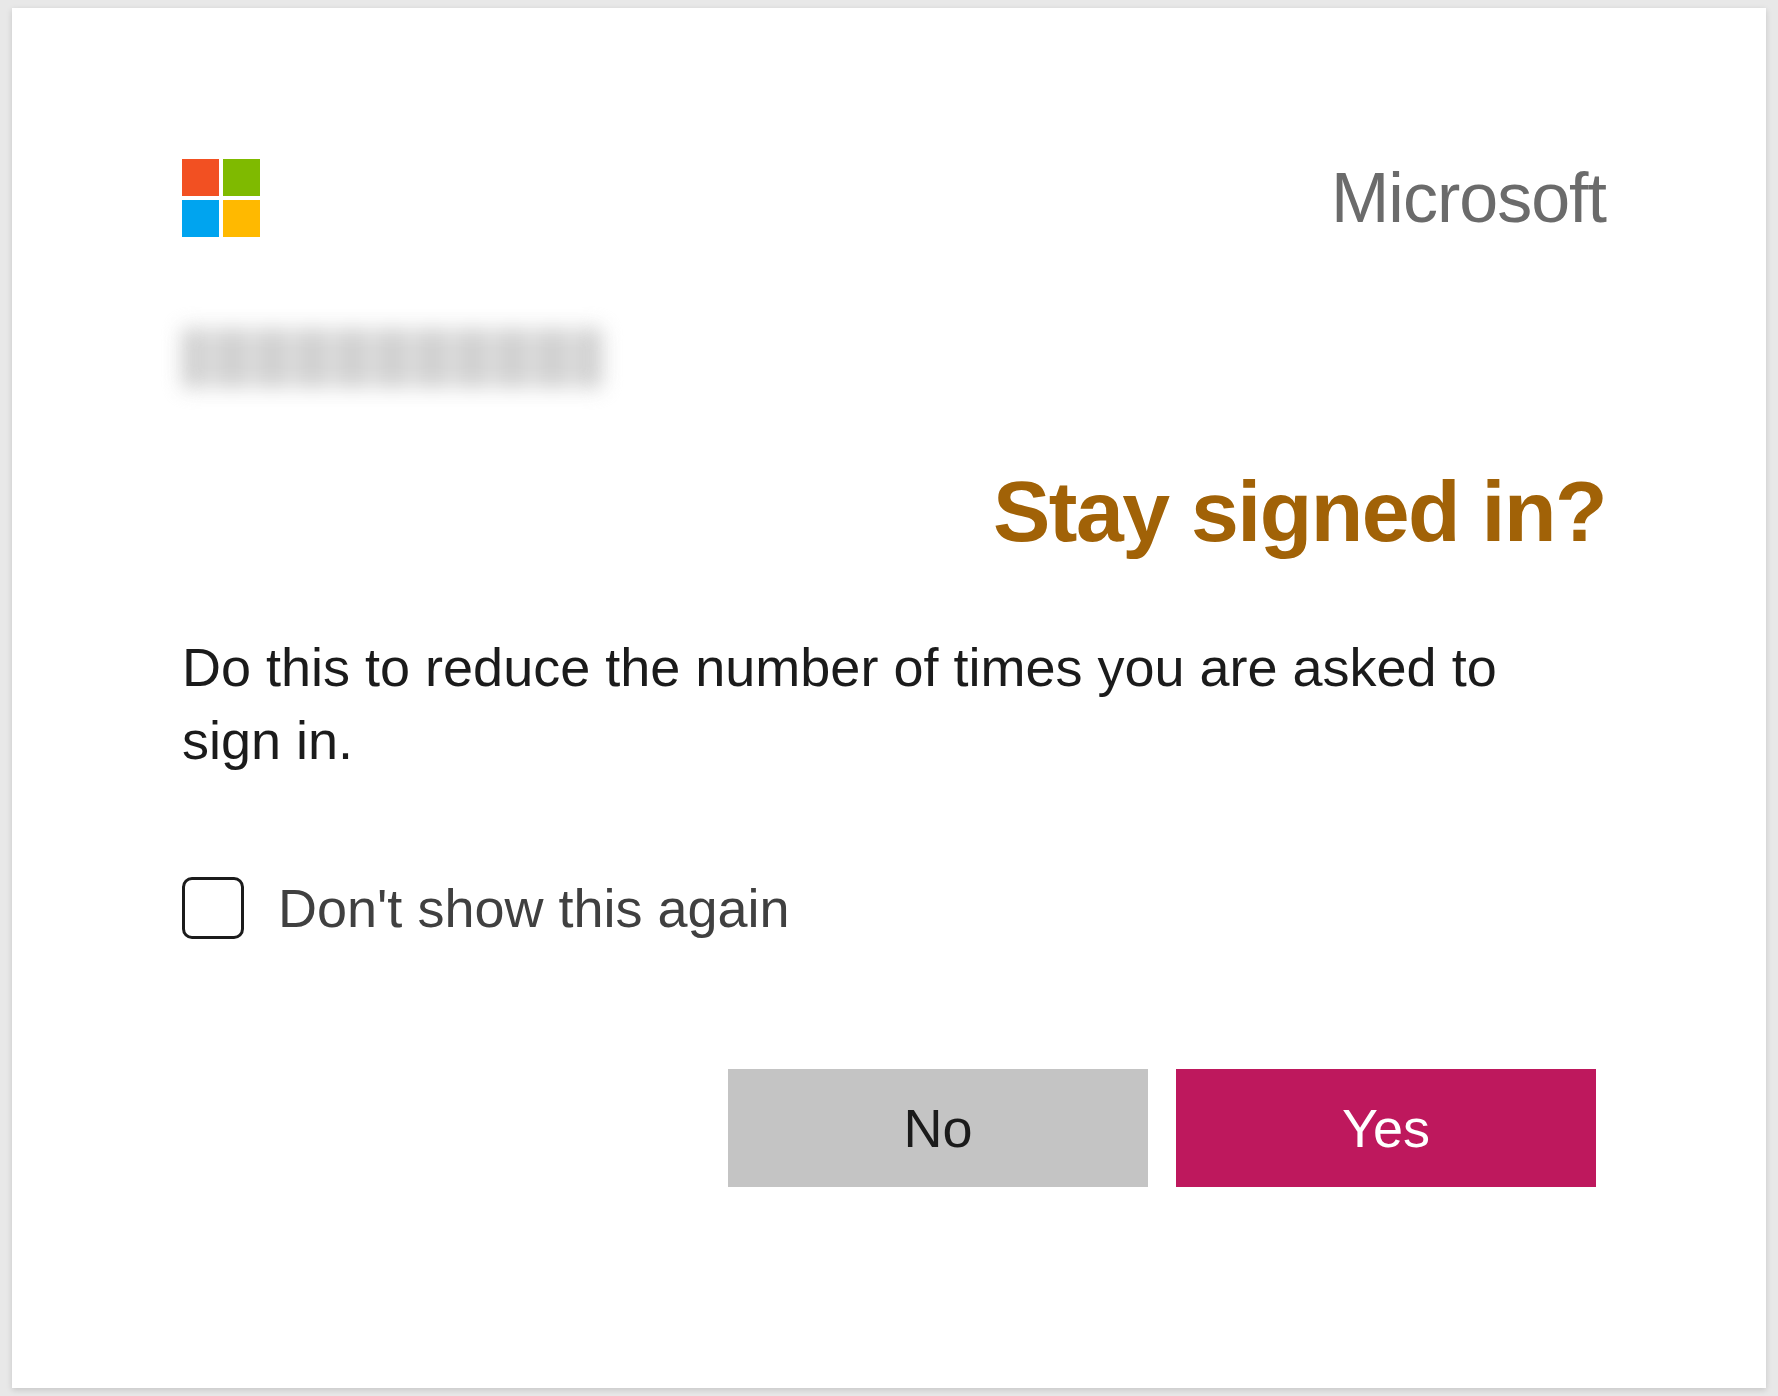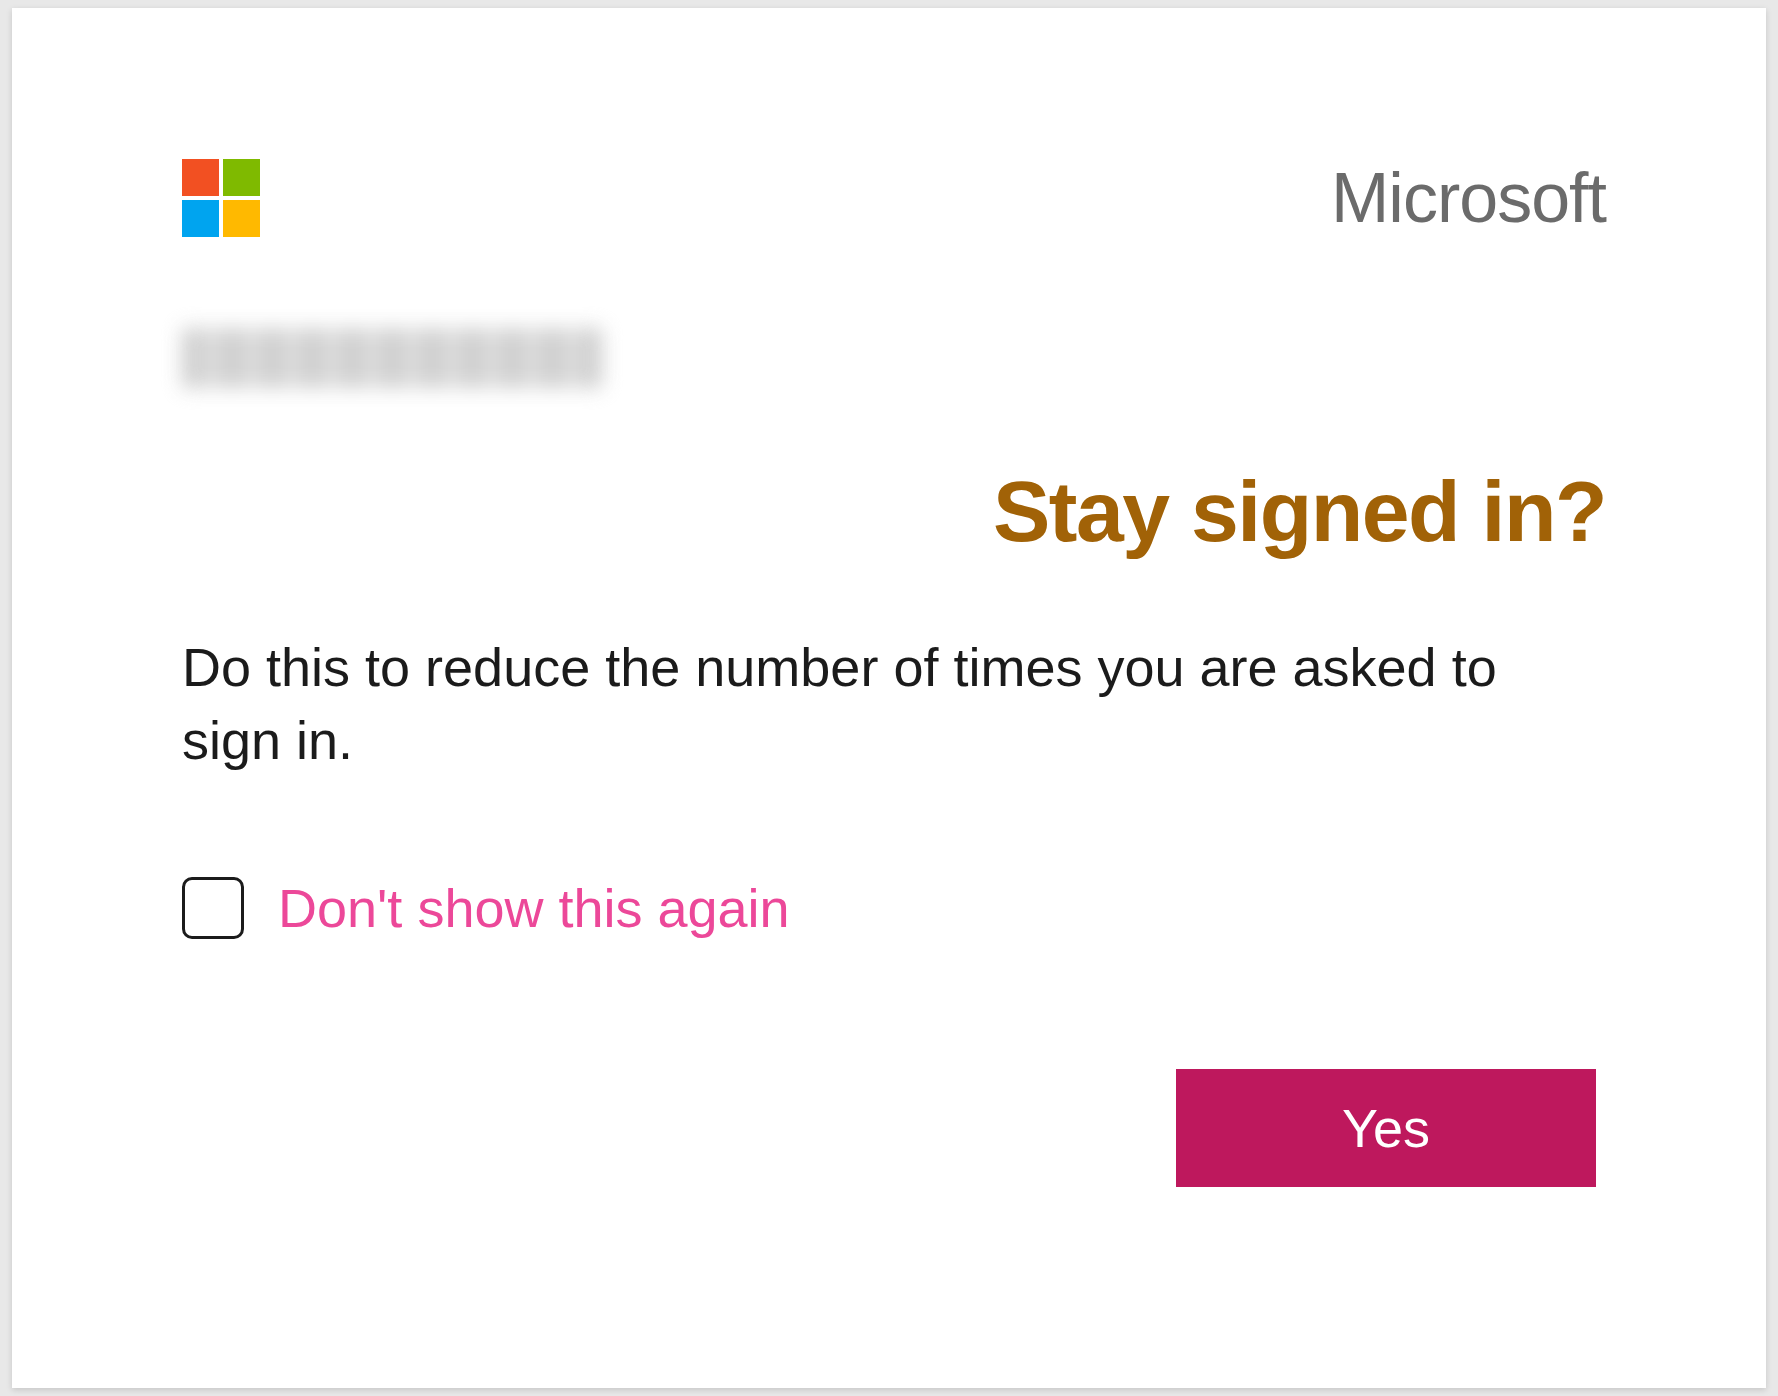--- a/index.html
+++ b/index.html
@@ -82,21 +82,21 @@
   .checkbox-box {
     width: 62px;
     height: 62px;
     border: 3px solid #1b1b1b;
     border-radius: 10px;
     background: #fff;
     cursor: pointer;
   }
   .checkbox-label {
     font-size: 54px;
-    color: #ec4899;
+    color: #404040;
     cursor: pointer;
   }
   .button-row {
     display: flex;
     justify-content: flex-end;
     gap: 28px;
     padding-right: 10px;
   }
   .btn {
     min-width: 420px;
@@ -140,16 +140,17 @@
   <h1 class="title">Stay signed in?</h1>
 
   <p class="description">Do this to reduce the number of times you are asked to sign in.</p>
 
   <div class="checkbox-row">
     <div class="checkbox-box" role="checkbox" aria-checked="false"></div>
     <label class="checkbox-label">Don't show this again</label>
   </div>
 
   <div class="button-row">
+    <button class="btn btn-secondary">No</button>
     <button class="btn btn-primary">Yes</button>
   </div>
 
 </div>
 
 </body></html>

